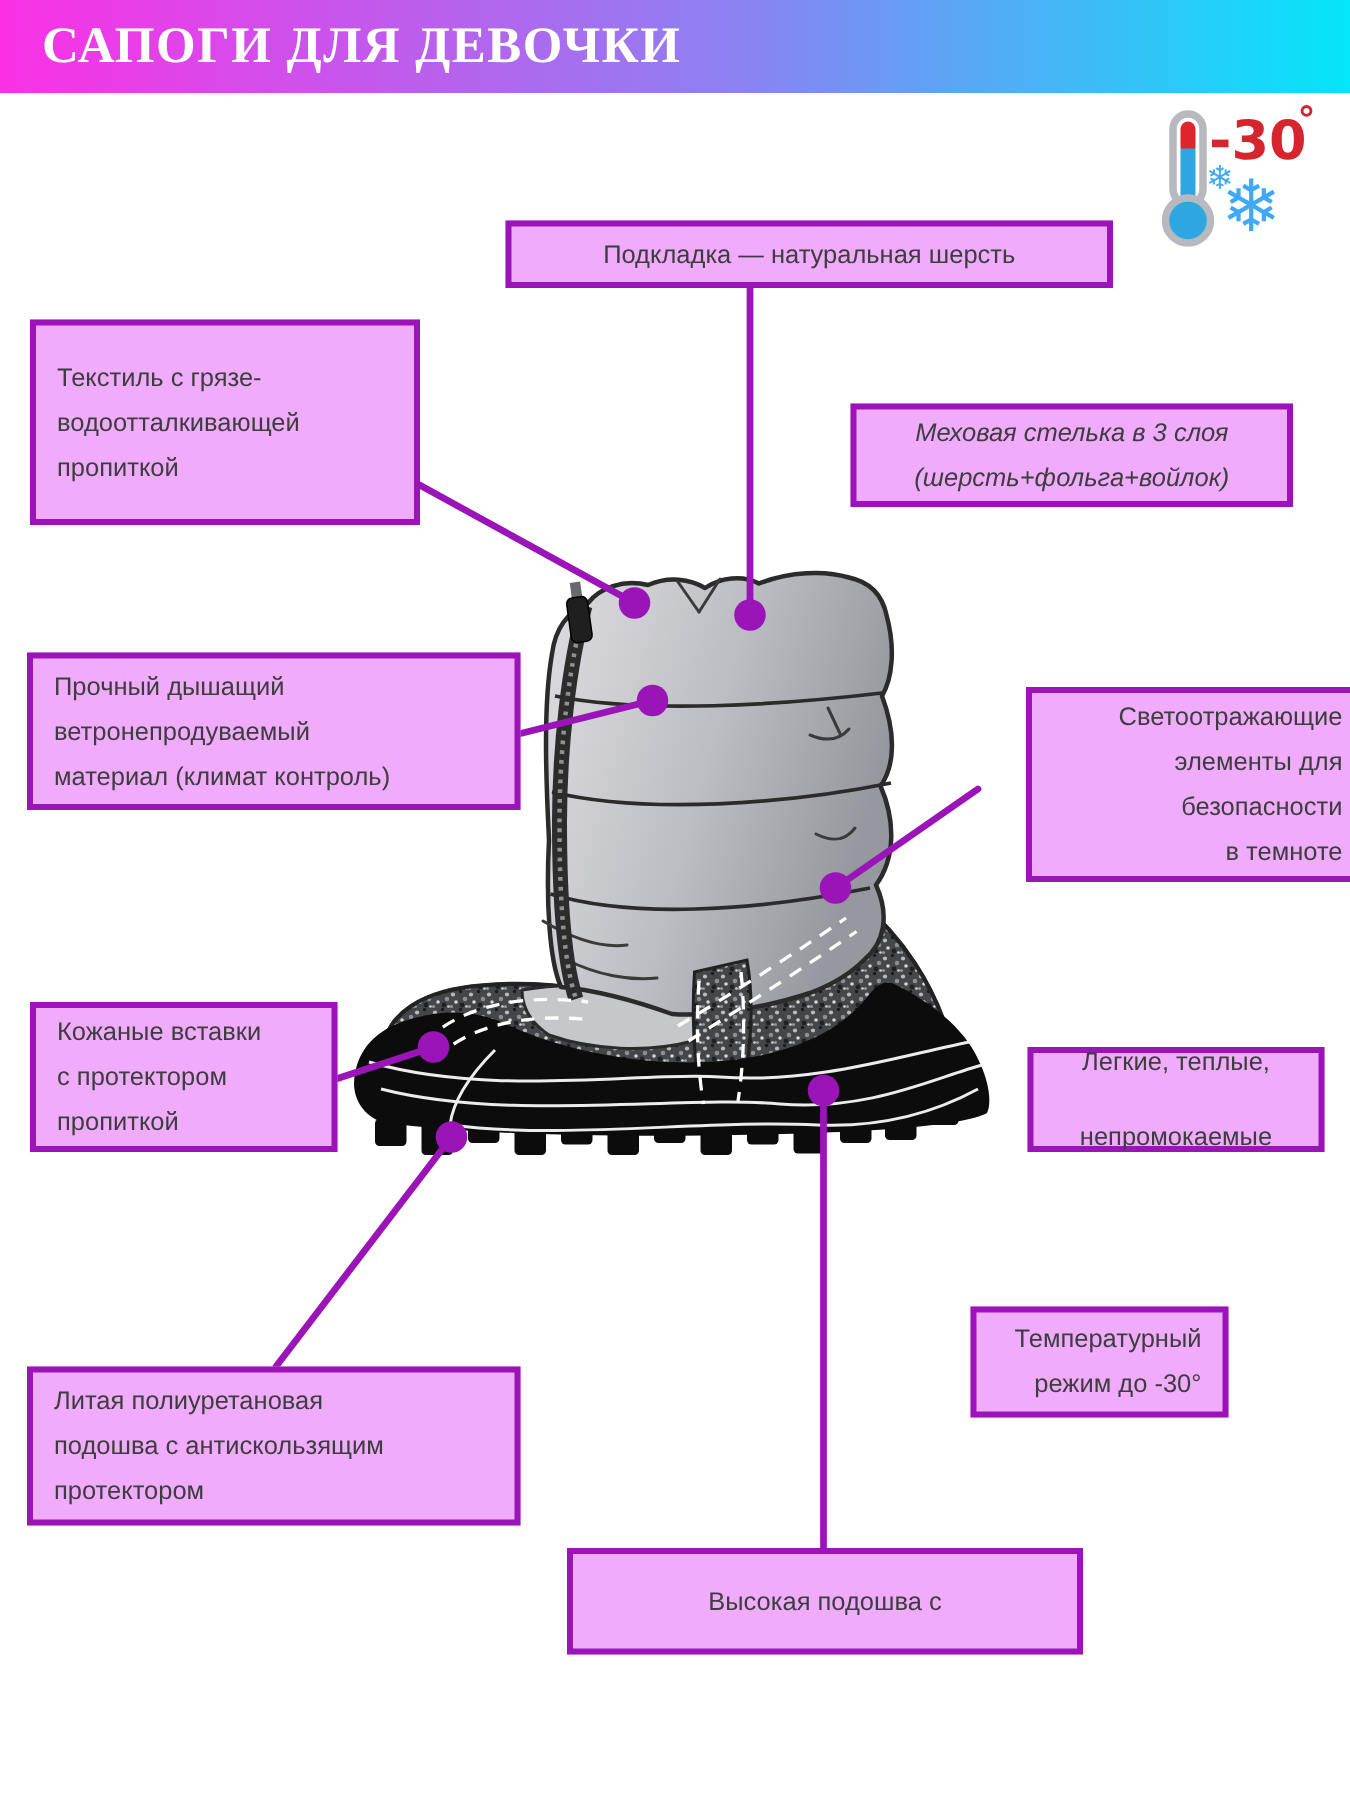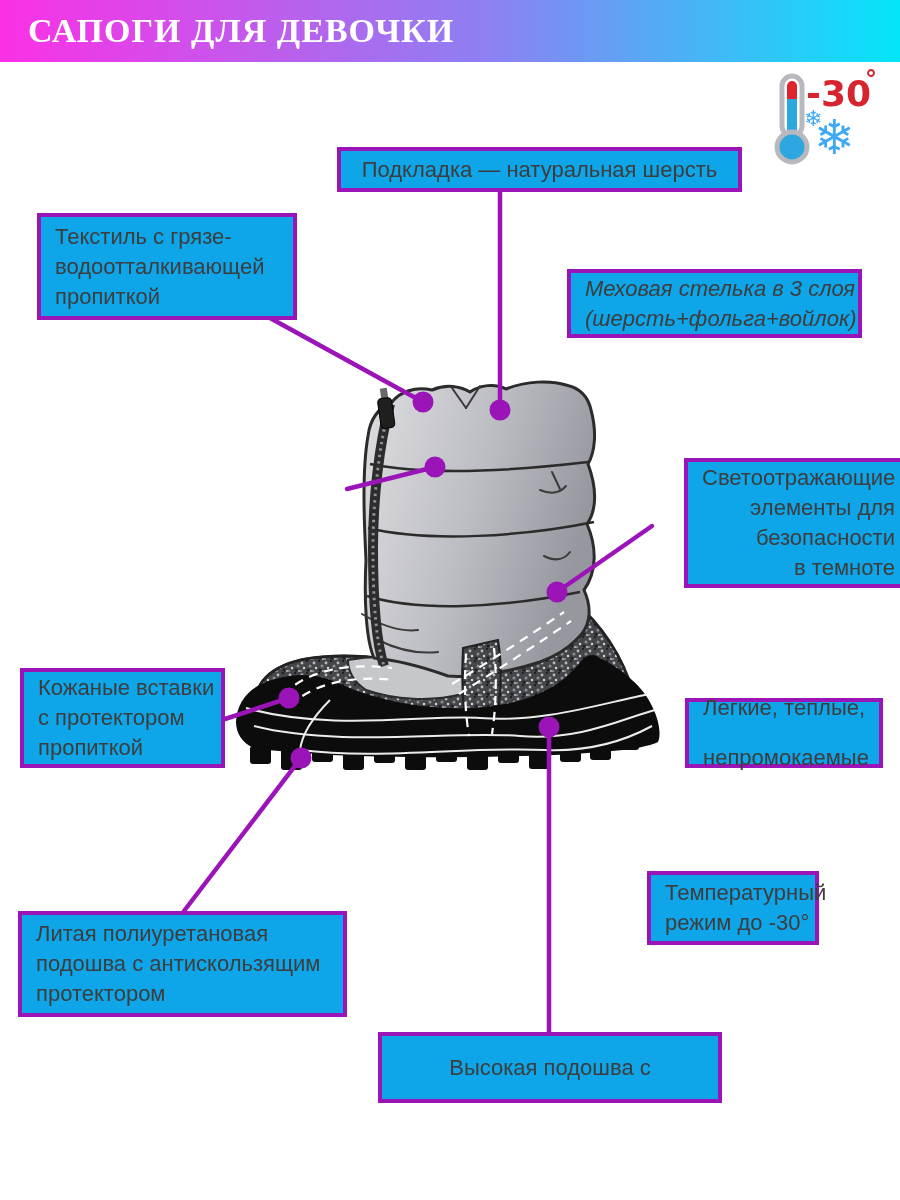--- a/index.html
+++ b/index.html
@@ -10,28 +10,28 @@
   }
   html,body{margin:0;padding:0;background:#ffffff;}
   #page{position:relative;width:900px;height:1200px;background:#fff;overflow:hidden;
         font-family:"Liberation Sans", sans-serif;}
   .header{position:absolute;left:0;top:0;width:900px;height:62px;z-index:3;
           background:linear-gradient(90deg,var(--g1) 0%,var(--g2) 55%,var(--g3) 100%);
           display:flex;align-items:center;}
   .header .title{color:#fff;font-size:34px;font-weight:bold;letter-spacing:1px;
           margin:0 0 0 28px;white-space:nowrap;font-family:Liberation Serif, serif;}
   svg.scene{position:absolute;left:0;top:0;z-index:1;}
-  .callout{position:absolute;z-index:2;background:#0ea5e9;border:4px solid var(--accent);
-           color:var(--text);font-size:22px;line-height:30px;padding:5px 14px;
+  .callout{position:absolute;z-index:2;background:#f0abfc;border:4px solid var(--accent);
+           color:var(--text);font-size:17px;line-height:30px;padding:5px 14px;
            box-sizing:border-box;display:flex;flex-direction:column;justify-content:center;}
   .callout .ln{white-space:nowrap;}
   .align-right{text-align:right;}
   .align-center{text-align:center;}
   #box-lining     {left:337px;top:147px;width:405px;height:45px;}
-  #box-textile    {left:20px; top:213px;width:260px;height:107px;margin-left:17px;}
+  #box-textile    {left:20px; top:213px;width:260px;height:137px;}
   #box-insole     {left:567px;top:269px;width:295px;height:69px;font-style:italic;}
   #box-material   {left:18px; top:435px;width:329px;height:105px;}
   #box-reflective {left:684px;top:458px;width:229px;height:130px;}
   #box-leather    {left:20px; top:668px;width:205px;height:100px;}
   #box-light      {left:685px;top:698px;width:198px;height:70px;gap:20px;}
   #box-temp       {left:647px;top:871px;width:172px;height:74px;}
   #box-outsole    {left:18px; top:911px;width:329px;height:106px;}
   #box-highsole   {left:378px;top:1032px;width:344px;height:71px;}
   .badge{position:absolute;left:758px;top:68px;width:132px;height:102px;z-index:2;}
   
@@ -192,20 +192,25 @@
     <div class="ln">Текстиль с грязе-</div>
     <div class="ln">водоотталкивающей</div>
     <div class="ln">пропиткой</div>
   </div>
 
   <div class="callout align-center" id="box-insole">
     <div class="ln">Меховая стелька в 3 слоя</div>
     <div class="ln">(шерсть+фольга+войлок)</div>
   </div>
 
+  <div class="callout" id="box-material">
+    <div class="ln">Прочный дышащий</div>
+    <div class="ln">ветронепродуваемый</div>
+    <div class="ln">материал (климат контроль)</div>
+  </div>
 
   <div class="callout align-right" id="box-reflective">
     <div class="ln">Светоотражающие</div>
     <div class="ln">элементы для</div>
     <div class="ln">безопасности</div>
     <div class="ln">в темноте</div>
   </div>
 
   <div class="callout" id="box-leather">
     <div class="ln">Кожаные вставки</div>

